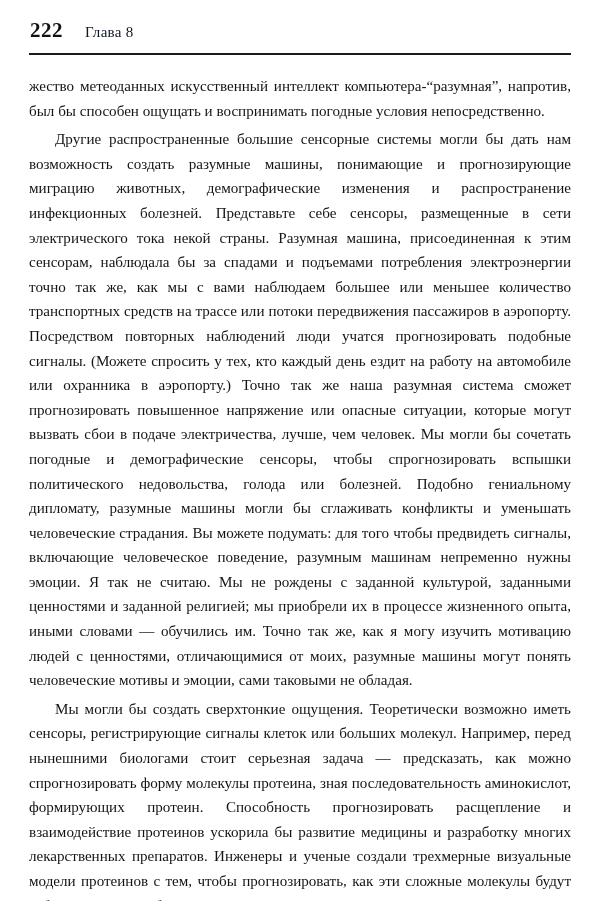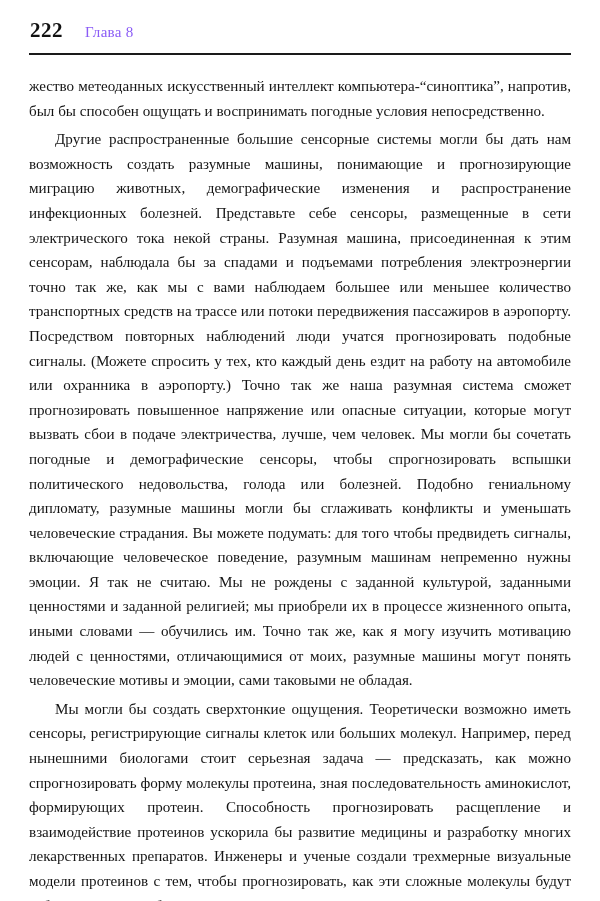--- a/index.html
+++ b/index.html
@@ -33,21 +33,21 @@
     gap: 22px;
   }
   .page-number {
     font-size: 21px;
     font-weight: bold;
     letter-spacing: 0.5px;
     color: #111;
   }
   .chapter-label {
     font-size: 15px;
-    color: #8b5cf6;
+    color: #0f172a;
     letter-spacing: 0.3px;
   }
   .rule {
     position: absolute;
     top: 53px;
     left: 29px;
     right: 29px;
     height: 2px;
     background: #1a1a1a;
   }
@@ -80,18 +80,18 @@
 <div class="page">
 
   <div class="header">
     <span class="page-number">222</span>
     <span class="chapter-label">Глава 8</span>
   </div>
 
   <div class="rule"></div>
 
   <div class="body-text">
-    <p>жество метеоданных искусственный интеллект компьютера-“синоптика”, напротив, был бы способен ощущать и воспринимать погодные условия непосредственно.</p>
+    <p>жество метеоданных искусственный интеллект компьютера-“разумная”, напротив, был бы способен ощущать и воспринимать погодные условия непосредственно.</p>
     <p class="indent">Другие распространенные большие сенсорные системы могли бы дать нам возможность создать разумные машины, понимающие и прогнозирующие миграцию животных, демографические изменения и распространение инфекционных болезней. Представьте себе сенсоры, размещенные в сети электрического тока некой страны. Разумная машина, присоединенная к этим сенсорам, наблюдала бы за спадами и подъемами потребления электроэнергии точно так же, как мы с вами наблюдаем большее или меньшее количество транспортных средств на трассе или потоки передвижения пассажиров в аэропорту. Посредством повторных наблюдений люди учатся прогнозировать подобные сигналы. (Можете спросить у тех, кто каждый день ездит на работу на автомобиле или охранника в аэропорту.) Точно так же наша разумная система сможет прогнозировать повышенное напряжение или опасные ситуации, которые могут вызвать сбои в подаче электричества, лучше, чем человек. Мы могли бы сочетать погодные и демографические сенсоры, чтобы спрогнозировать вспышки политического недовольства, голода или болезней. Подобно гениальному дипломату, разумные машины могли бы сглаживать конфликты и уменьшать человеческие страдания. Вы можете подумать: для того чтобы предвидеть сигналы, включающие человеческое поведение, разумным машинам непременно нужны эмоции. Я так не считаю. Мы не рождены с заданной культурой, заданными ценностями и заданной религией; мы приобрели их в процессе жизненного опыта, иными словами — обучились им. Точно так же, как я могу изучить мотивацию людей с ценностями, отличающимися от моих, разумные машины могут понять человеческие мотивы и эмоции, сами таковыми не обладая.</p>
     <p class="indent">Мы могли бы создать сверхтонкие ощущения. Теоретически возможно иметь сенсоры, регистрирующие сигналы клеток или больших молекул. Например, перед нынешними биологами стоит серьезная задача — предсказать, как можно спрогнозировать форму молекулы протеина, зная последовательность аминокислот, формирующих протеин. Способность прогнозировать расщепление и взаимодействие протеинов ускорила бы развитие медицины и разработку многих лекарственных препаратов. Инженеры и ученые создали трехмерные визуальные модели протеинов с тем, чтобы прогнозировать, как эти сложные молекулы будут себя вести. Но, как бы мы ни старались, на сегодняшний</p>
   </div>
 
 </div>
 
 </body></html>

